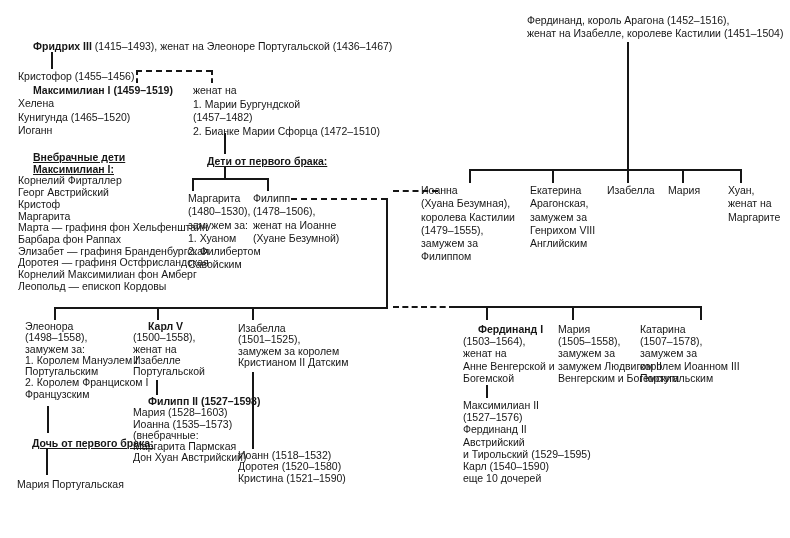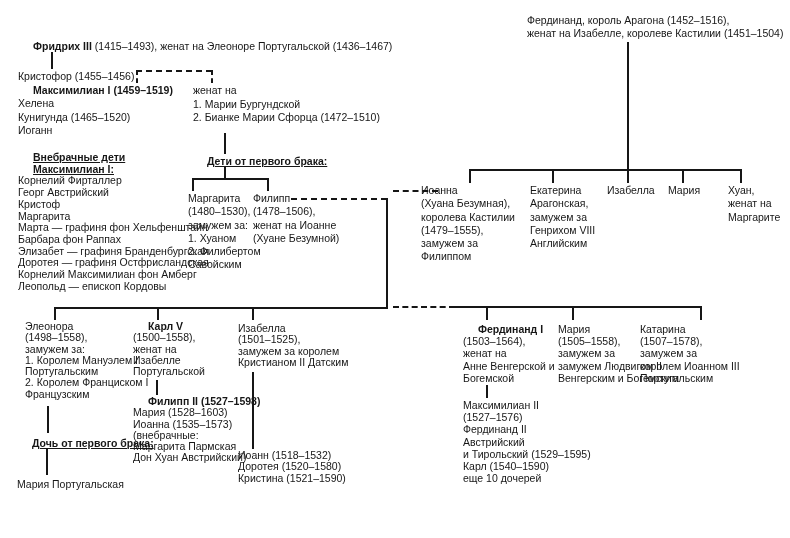--- a/index.html
+++ b/index.html
@@ -39,20 +39,21 @@
       <div>Иоганн</div>
     </div>
 
   <div class="dv" style="left:136px;top:70px;height:13px;"></div>
   <div class="dh" style="left:136px;top:70px;width:76px;"></div>
   <div class="dv" style="left:211px;top:70px;height:13px;"></div>
 
   <div class="block lh136" style="left:193px;top:84px;">
       <div>женат на</div>
       <div>1. Марии Бургундской</div>
+      <div>(1457–1482)</div>
       <div>2. Бианке Марии Сфорца (1472–1510)</div>
     </div>
 
   <div class="block lh117" style="left:18px;top:152px;">
       <div class="b u">Внебрачные дети</div>
       <div class="b u">Максимилиан I:</div>
       <div>Корнелий Фирталлер</div>
       <div>Георг Австрийский</div>
       <div>Кристоф</div>
       <div>Маргарита</div>

